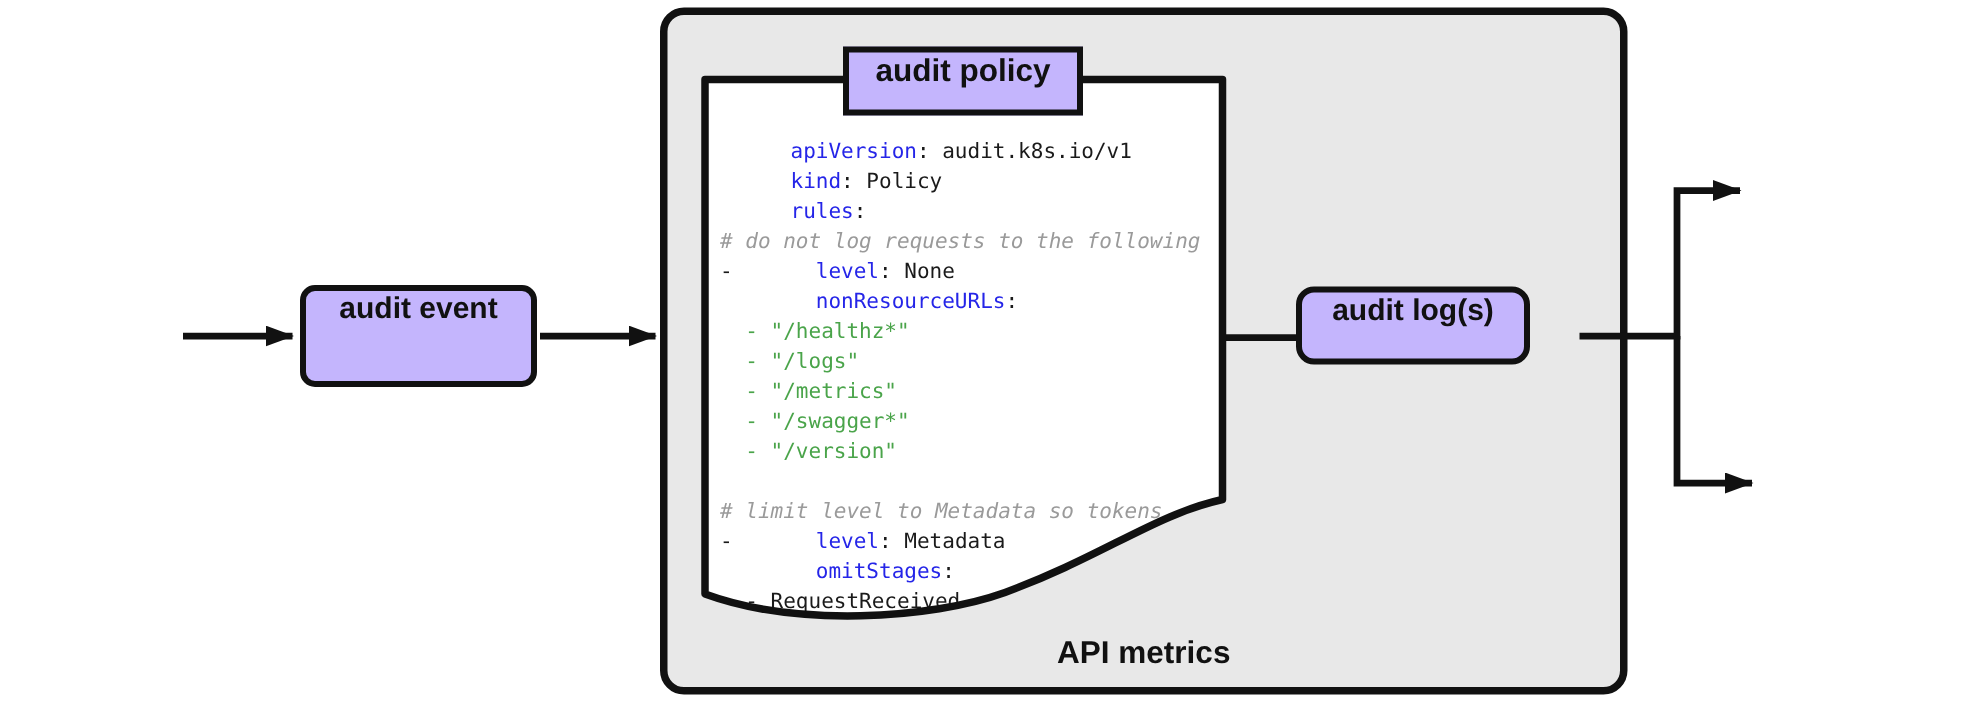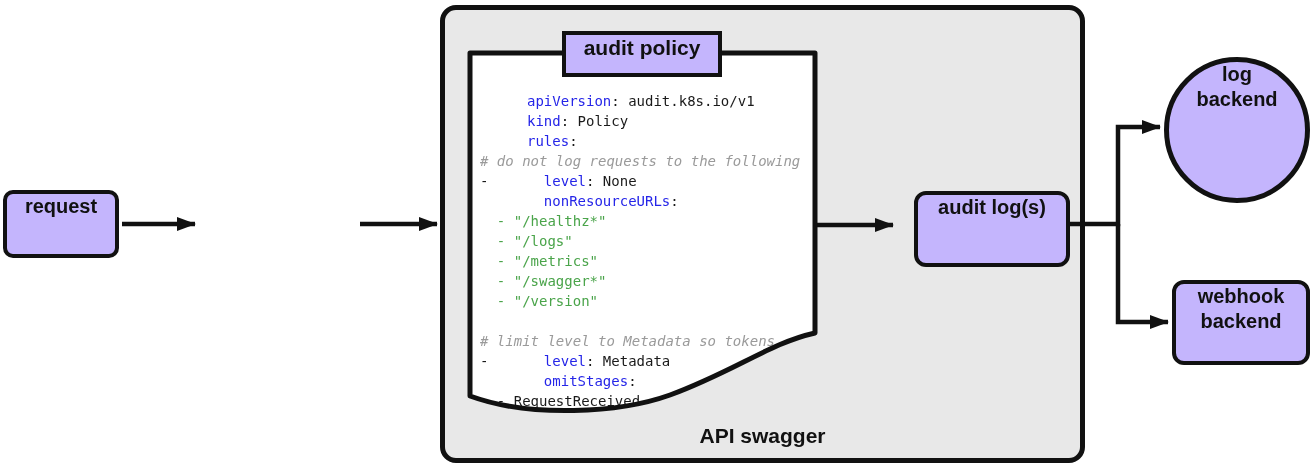--- a/index.html
+++ b/index.html
@@ -63,31 +63,31 @@
     background:#c4b5fd;border:4px solid var(--stroke);
     display:flex;align-items:flex-start;justify-content:center;
     text-align:center;
     font-weight:bold;font-size:20px;color:var(--stroke);
     line-height:1.25;
     z-index:5;
   }
   .node-request{left:3px;top:190px;width:116px;height:68px;border-radius:10px;}
   .node-audit-event{left:200px;top:190px;width:158px;height:68px;border-radius:10px;}
   .node-audit-policy-label{left:562px;top:31px;width:160px;height:46px;border-radius:0;font-size:21px;}
-  .node-audit-logs{left:914px;top:191px;width:156px;height:76px;border-radius:12px;}
+  .node-audit-logs{left:864px;top:191px;width:156px;height:52px;border-radius:12px;}
   .node-log-backend{left:1164px;top:57px;width:146px;height:146px;border-radius:50%;border-width:5px;padding:0 16px;}
   .node-webhook-backend{left:1172px;top:280px;width:138px;height:85px;border-radius:12px;padding:0 12px;}
 </style>
 </head>
 <body>
 
 <div class="canvas">
 
   <div class="api-server">
-    <div class="api-server-label">API swagger</div>
+    <div class="api-server-label">API metrics</div>
   </div>
 
   <svg class="layer" width="1316" height="468" viewBox="0 0 1316 468">
     <defs>
       <marker id="arw" markerWidth="22" markerHeight="16" refX="18" refY="7" orient="auto" markerUnits="userSpaceOnUse">
         <path d="M0 0 L19 7 L0 14 Z" fill="#111111"></path>
       </marker>
     </defs>
 
     <path d="M470 53 L815 53 L815 333 C770 343 735 371 670 395 C620 413 530 418 470 396 Z" fill="#ffffff" stroke="none"></path>
@@ -102,34 +102,28 @@
   </svg>
 
   <div class="doc-code-wrap">
     <div class="doc-code"><div class="code-line"><span class="tok-key">apiVersion</span><span class="tok-plain">: audit.k8s.io/v1</span></div><div class="code-line"><span class="tok-key">kind</span><span class="tok-plain">: Policy</span></div><div class="code-line"><span class="tok-key">rules</span><span class="tok-plain">:</span></div><div class="code-line"><span class="tok-comment"># do not log requests to the following</span></div><div class="code-line"><span class="tok-plain">- </span><span class="tok-key">level</span><span class="tok-plain">: None</span></div><div class="code-line"><span class="tok-plain">  </span><span class="tok-key">nonResourceURLs</span><span class="tok-plain">:</span></div><div class="code-line"><span class="tok-str">  - "/healthz*"</span></div><div class="code-line"><span class="tok-str">  - "/logs"</span></div><div class="code-line"><span class="tok-str">  - "/metrics"</span></div><div class="code-line"><span class="tok-str">  - "/swagger*"</span></div><div class="code-line"><span class="tok-str">  - "/version"</span></div><div class="code-line">&nbsp;</div><div class="code-line"><span class="tok-comment"># limit level to Metadata so tokens</span></div><div class="code-line"><span class="tok-plain">- </span><span class="tok-key">level</span><span class="tok-plain">: Metadata</span></div><div class="code-line"><span class="tok-plain">  </span><span class="tok-key">omitStages</span><span class="tok-plain">:</span></div><div class="code-line"><span class="tok-plain">  - RequestReceived</span></div></div>
   </div>
 
   <svg class="layer layer-top" width="1316" height="468" viewBox="0 0 1316 468">
     <path d="M470 53 L815 53 L815 333 C770 343 735 371 670 395 C620 413 530 418 470 396 Z" fill="none" stroke="#111111" stroke-width="5" stroke-linejoin="round"></path>
   </svg>
 
-  <div class="node node-request">
-    <span>request</span>
+
+  <div class="node node-audit-event">
+    <span>audit event</span>
   </div>
-
 
   <div class="node node-audit-policy-label">
     <span>audit policy</span>
   </div>
 
   <div class="node node-audit-logs">
     <span>audit log(s)</span>
   </div>
 
-  <div class="node node-log-backend">
-    <span>log backend</span>
-  </div>
 
-  <div class="node node-webhook-backend">
-    <span>webhook backend</span>
-  </div>
 
 </div>
 
 </body></html>

